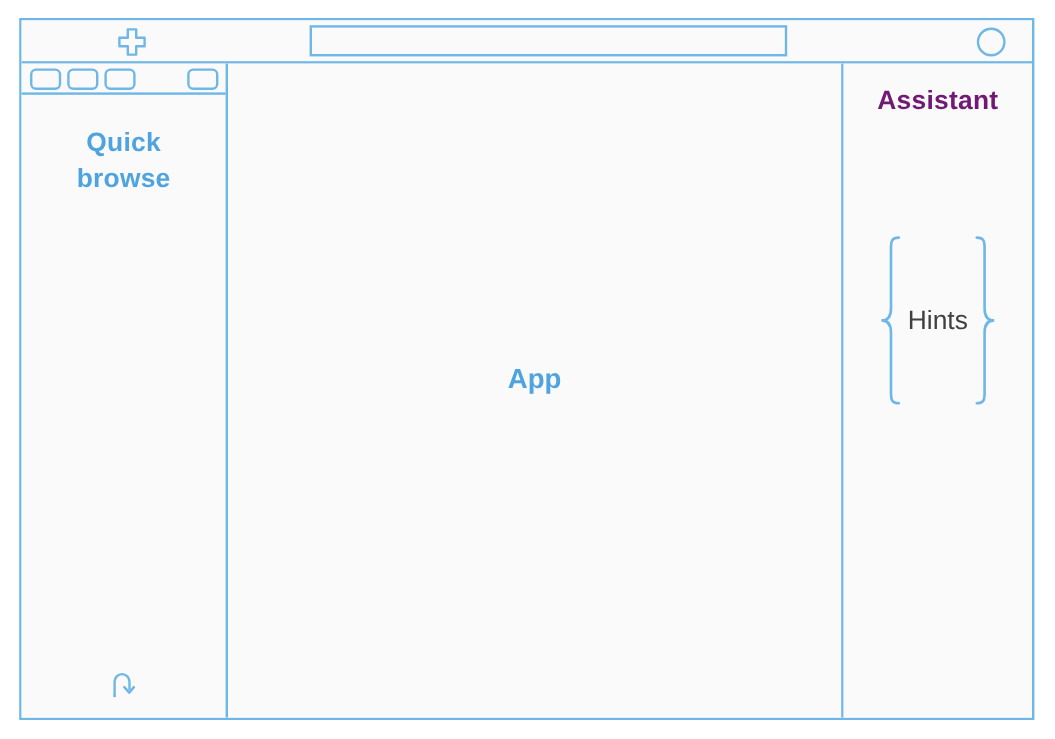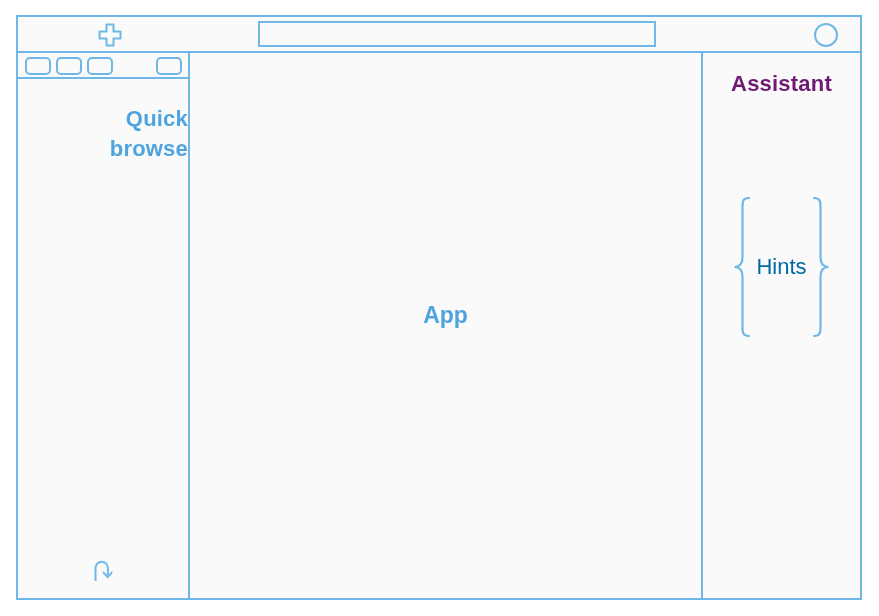--- a/index.html
+++ b/index.html
@@ -115,21 +115,21 @@
   #sidebar-content {
     flex: 1 1 auto;
     position: relative;
   }
 
   #quick-browse-title {
     position: absolute;
     top: 25px;
     left: 0;
     right: 0;
-    text-align: right;
+    text-align: center;
     font-size: 22px;
     font-weight: bold;
     line-height: 1.35;
     color: #4FA4DF;
     letter-spacing: 0.2px;
   }
 
   #sidebar-footer-icon {
     position: absolute;
     left: 50%;
@@ -191,21 +191,21 @@
 
   .brace-svg {
     width: 20px;
     height: 142px;
     flex: 0 0 20px;
   }
 
   #hints-label {
     font-size: 22px;
     font-weight: normal;
-    color: #0369a1;
+    color: #404040;
     padding: 0 4px;
     white-space: nowrap;
   }
 </style>
 </head>
 <body>
 
 <div id="wireframe-window">
 
   <div id="toolbar">

